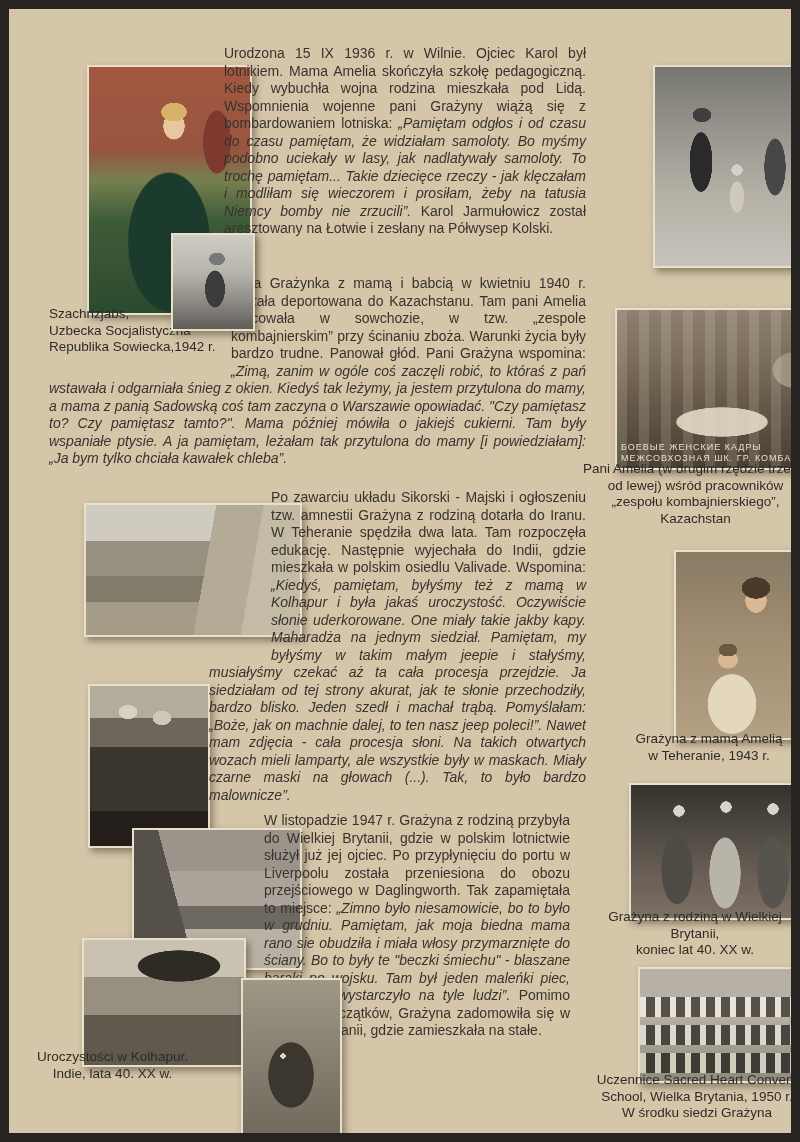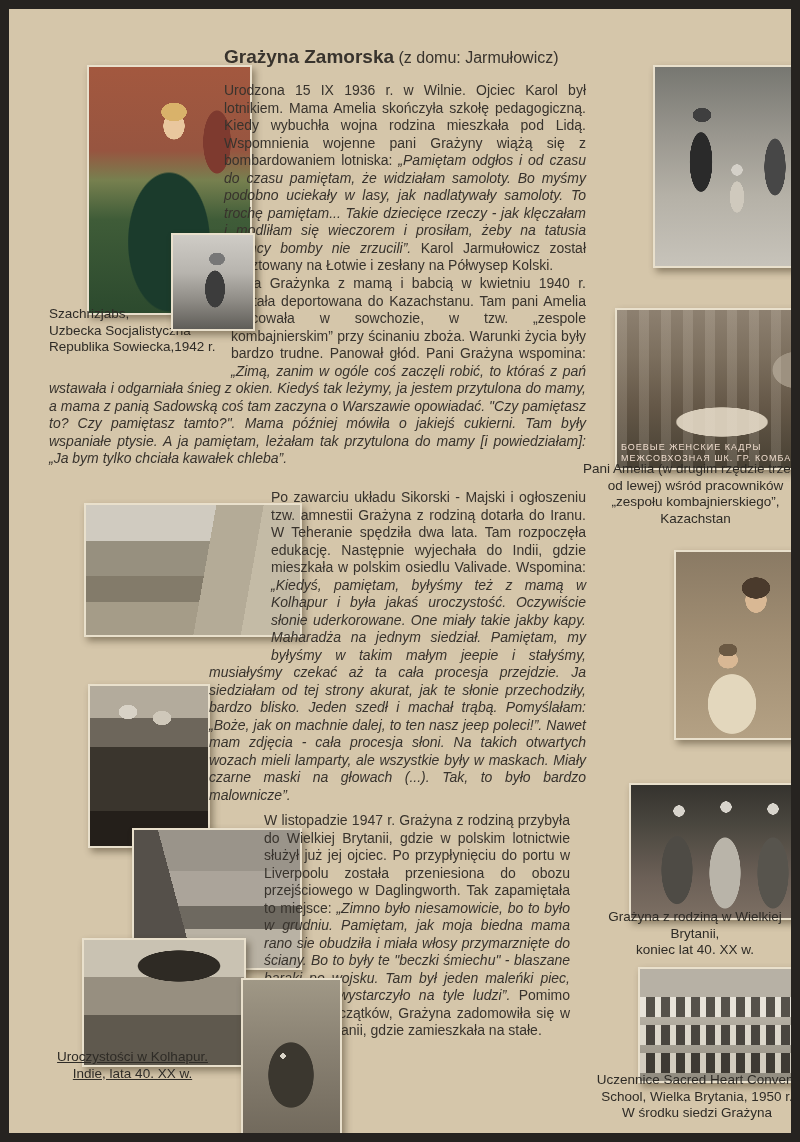--- a/index.html
+++ b/index.html
@@ -26,21 +26,21 @@
   .cap{
     position:absolute;font-size:13.5px;line-height:16.5px;color:#2e2b26;
     text-align:center;white-space:pre-line;
   }
   .cap-szach{left:40px;top:297px;width:175px;text-align:left;}
   .cap-lida{left:585px;top:247px;width:200px;}
   .cap-kaz{left:573px;top:452px;width:227px;}
   .cap-valivade{left:30px;top:618px;width:228px;}
   .cap-teheran{left:615px;top:722px;width:170px;}
   .cap-uk{left:575px;top:900px;width:222px;}
-  .cap-kolhapur{left:36px;top:1040px;width:175px;text-decoration:underline;}
+  .cap-kolhapur{left:16px;top:1040px;width:175px;}
   .cap-school{left:578px;top:1063px;width:220px;}
   
   .ph{
     position:absolute;box-sizing:border-box;border:2px solid #e9e0cc;
     box-shadow:3px 4px 7px rgba(50,40,20,.45);
   }
   .ph-portrait{left:38px;top:40px;width:165px;height:250px;
     background:
       radial-gradient(ellipse 18px 13px at 85px 45px, #d9b26a 0 70%, transparent 72%),
       radial-gradient(ellipse 15px 19px at 85px 59px, #e9c79e 0 70%, transparent 72%),
@@ -140,30 +140,31 @@
   <figure class="ph ph-uk"></figure>
   <figure class="ph ph-school"></figure>
 
   <div class="cap cap-szach">Szachrizjabs,
 Uzbecka Socjalistyczna
 Republika Sowiecka,1942 r.</div>
   <div class="cap cap-kaz">Pani Amelia (w drugim rzędzie trzecia
 od lewej) wśród pracowników
 „zespołu kombajnierskiego”,
 Kazachstan</div>
+  <div class="cap cap-teheran">Grażyna z mamą Amelią
+w Teheranie, 1943 r.</div>
   <div class="cap cap-uk">Grażyna z rodziną w Wielkiej Brytanii,
 koniec lat 40. XX w.</div>
   <div class="cap cap-kolhapur">Uroczystości w Kolhapur.
 Indie, lata 40. XX w.</div>
   <div class="cap cap-school">Uczennice Sacred Heart Convent
 School, Wielka Brytania, 1950 r.
 W środku siedzi Grażyna</div>
 
   <div class="tblock s1">
-    <h1 class="title-line"><span class="title-name">Grażyna Zamorska</span><span class="title-suffix"> (z domu: Jarmułowicz)</span></h1>
     <p><span>Urodzona 15 IX 1936 r. w Wilnie. Ojciec Karol był lotnikiem. Mama Amelia skończyła szkołę pedagogiczną. Kiedy wybuchła wojna rodzina mieszkała pod Lidą. Wspomnienia wojenne pani Grażyny wiążą się z bombardowaniem lotniska: </span><span class="it">„Pamiętam odgłos i od czasu do czasu pamiętam, że widziałam samoloty. Bo myśmy podobno uciekały w lasy, jak nadlatywały samoloty. To trochę pamiętam... Takie dziecięce rzeczy - jak klęczałam i modliłam się wieczorem i prosiłam, żeby na tatusia Niemcy bomby nie zrzucili”.</span><span> Karol Jarmułowicz został aresztowany na Łotwie i zesłany na Półwysep Kolski.</span></p>
   </div>
 
   <div class="tblock s2">
     <p><span class="spacer sp2"></span><span>Mała Grażynka z mamą i babcią w kwietniu 1940 r. została deportowana do Kazachstanu. Tam pani Amelia pracowała w sowchozie, w tzw. „zespole kombajnierskim” przy ścinaniu zboża. Warunki życia były bardzo trudne. Panował głód. Pani Grażyna wspomina: </span><span class="it">„Zimą, zanim w ogóle coś zaczęli robić, to któraś z pań wstawała i odgarniała śnieg z okien. Kiedyś tak leżymy, ja jestem przytulona do mamy, a mama z panią Sadowską coś tam zaczyna o Warszawie opowiadać. "Czy pamiętasz to? Czy pamiętasz tamto?". Mama później mówiła o jakiejś cukierni. Tam były wspaniałe ptysie. A ja pamiętam, leżałam tak przytulona do mamy [i powiedziałam]: „Ja bym tylko chciała kawałek chleba”.</span></p>
   </div>
 
   <div class="tblock s3">
     <p><span class="spacer sp3"></span><span>Po zawarciu układu Sikorski - Majski i ogłoszeniu tzw. amnestii Grażyna z rodziną dotarła do Iranu. W Teheranie spędziła dwa lata. Tam rozpoczęła edukację. Następnie wyjechała do Indii, gdzie mieszkała w polskim osiedlu Valivade. Wspomina: </span><span class="it">„Kiedyś, pamiętam, byłyśmy też z mamą w Kolhapur i była jakaś uroczystość. Oczywiście słonie uderkorowane. One miały takie jakby kapy. Maharadża na jednym siedział. Pamiętam, my byłyśmy w takim małym jeepie i stałyśmy, musiałyśmy czekać aż ta cała procesja przejdzie. Ja siedziałam od tej strony akurat, jak te słonie przechodziły, bardzo blisko. Jeden szedł i machał trąbą. Pomyślałam: „Boże, jak on machnie dalej, to ten nasz jeep poleci!”. Nawet mam zdjęcia - cała procesja słoni. Na takich otwartych wozach mieli lamparty, ale wszystkie były w maskach. Miały czarne maski na głowach (...). Tak, to było bardzo malownicze”.</span></p>
   </div>

